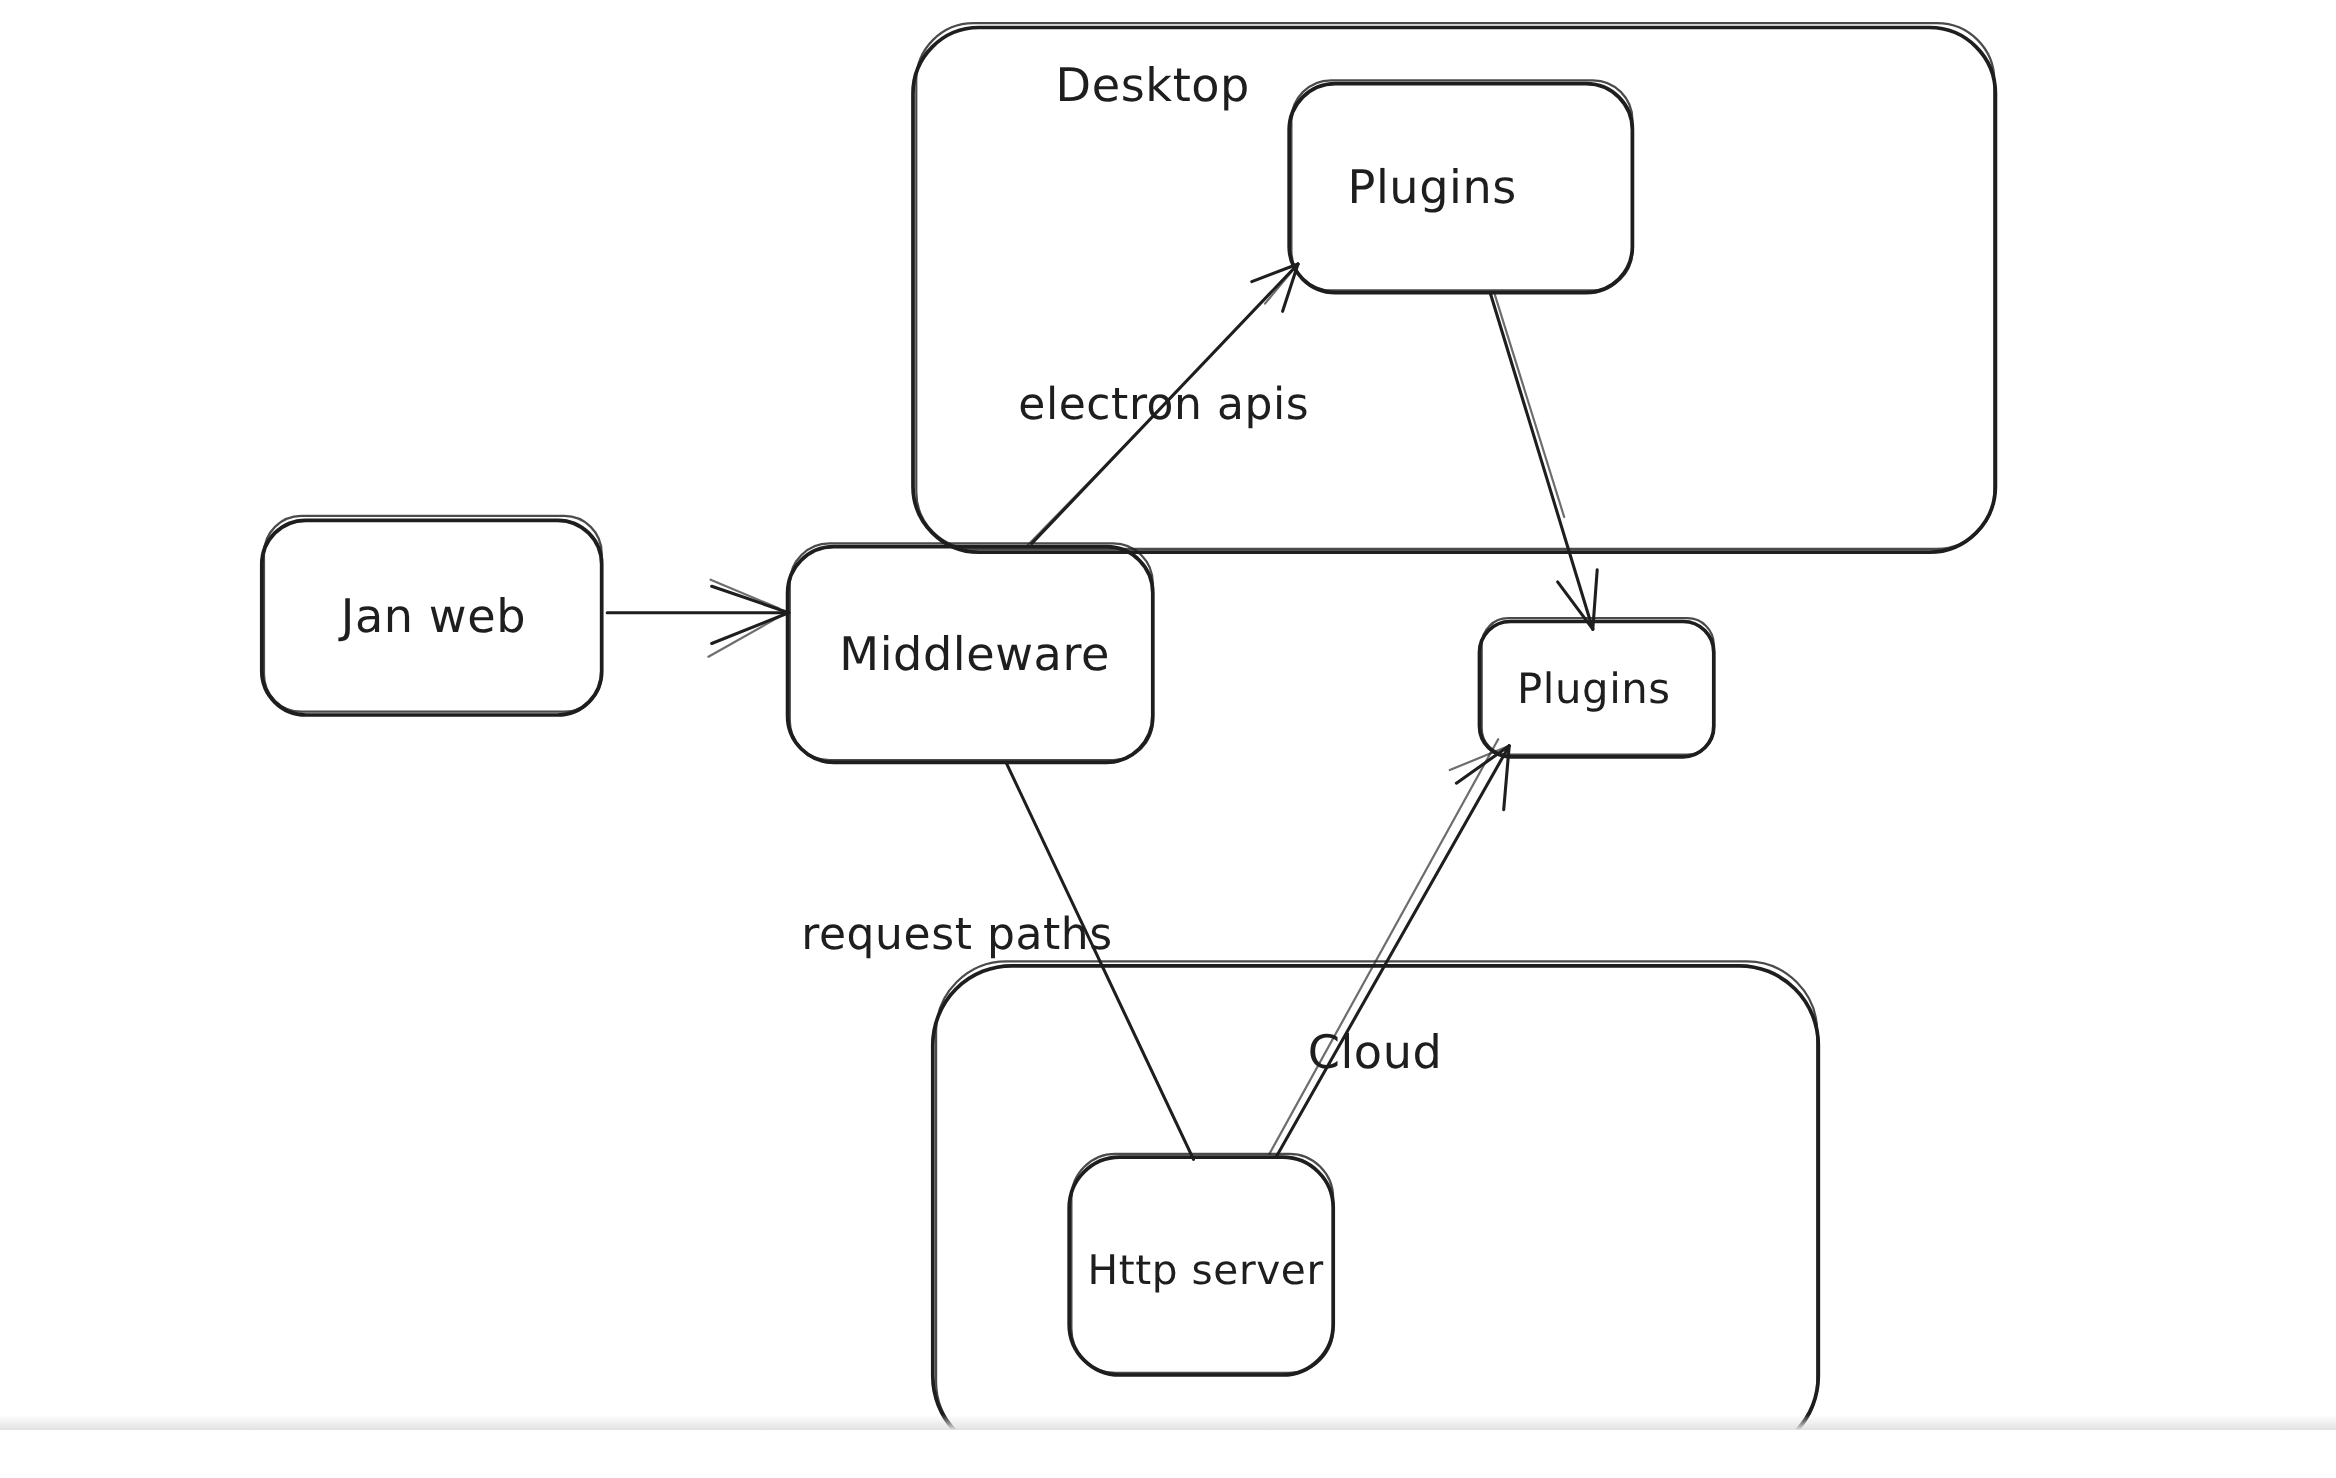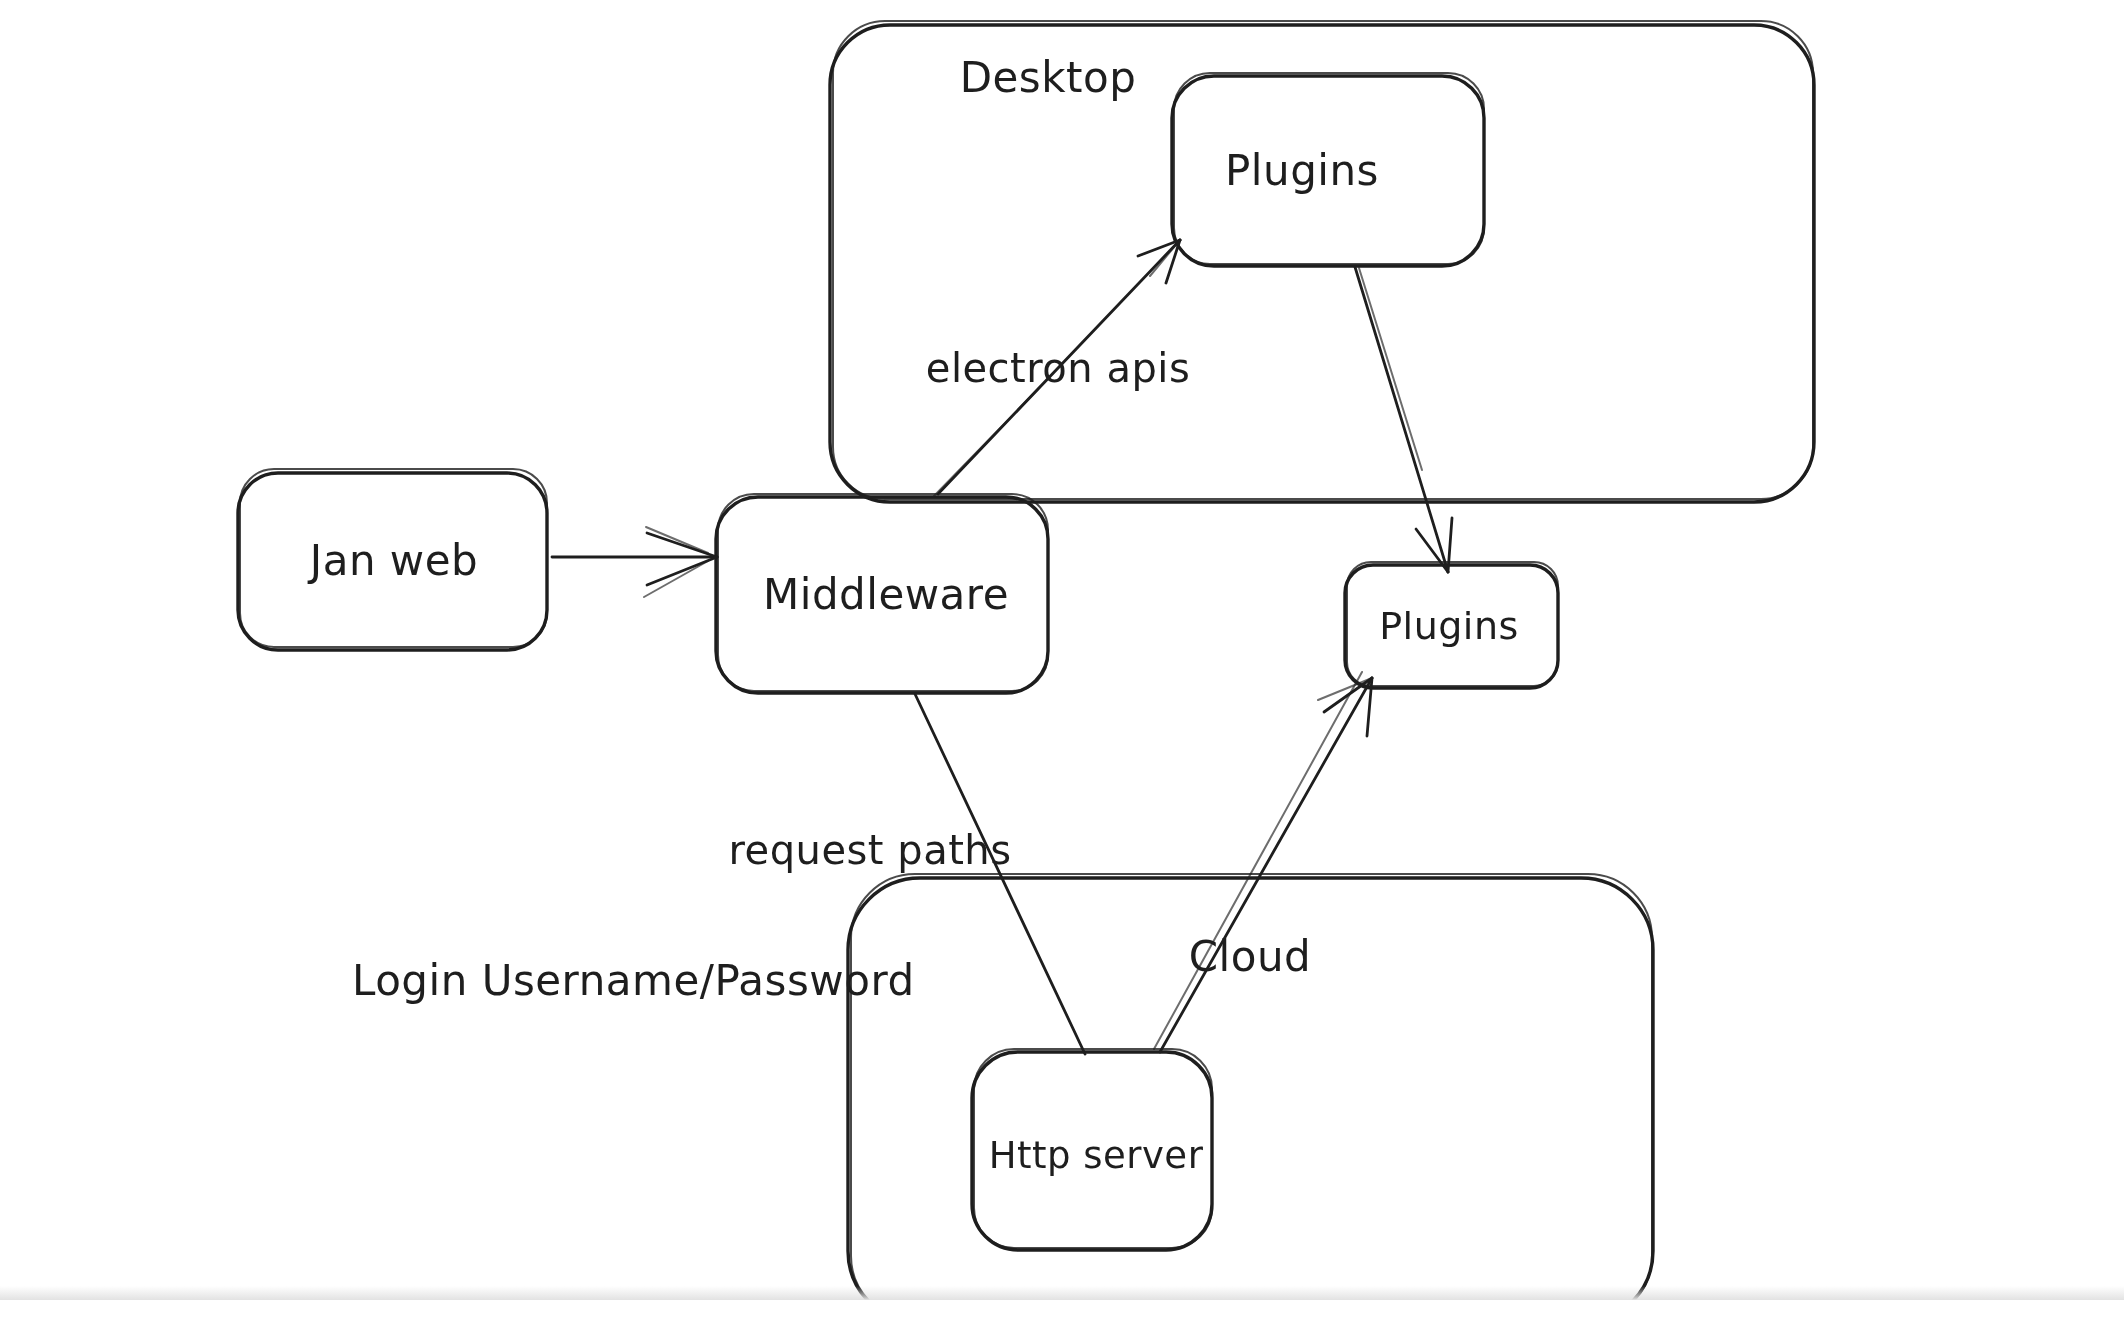--- a/index.html
+++ b/index.html
@@ -171,17 +171,16 @@
 
   <div class="lbl lbl-38" style="left:1449px; top:627px;">Plugins</div>
 
   <div class="lbl lbl-37" style="left:1096px; top:1156px;text-align:right;">Http server</div>
 
   <div class="lbl lbl-40" style="left:1058px; top:357px;">electron apis</div>
 
   <div class="lbl lbl-40" style="left:870px; top:839px;text-align:right;">request paths</div>
 
   <div class="note">
-    <div>Login Username/Password</div>
   </div>
 
   <div class="bottom-fade"></div>
 </div>
 
 </body></html>

